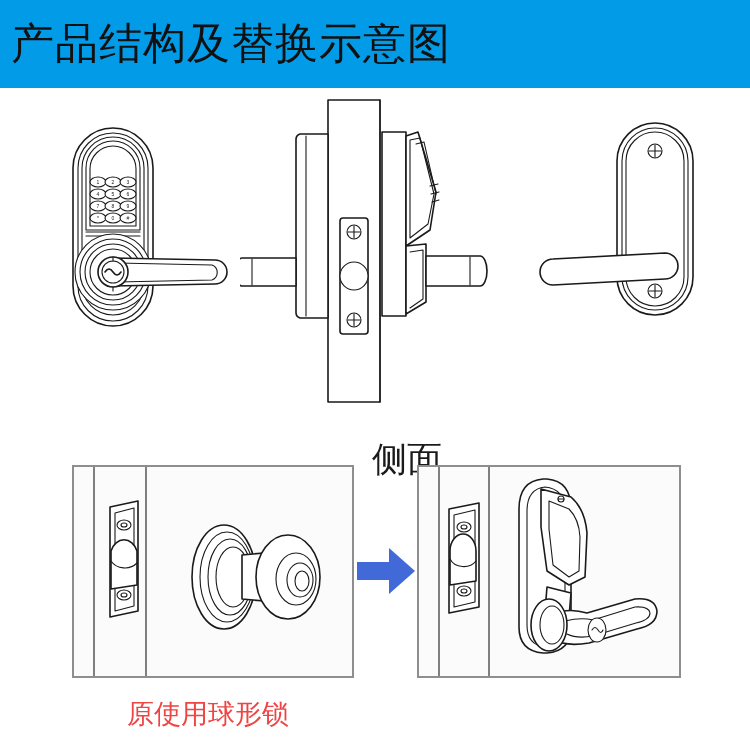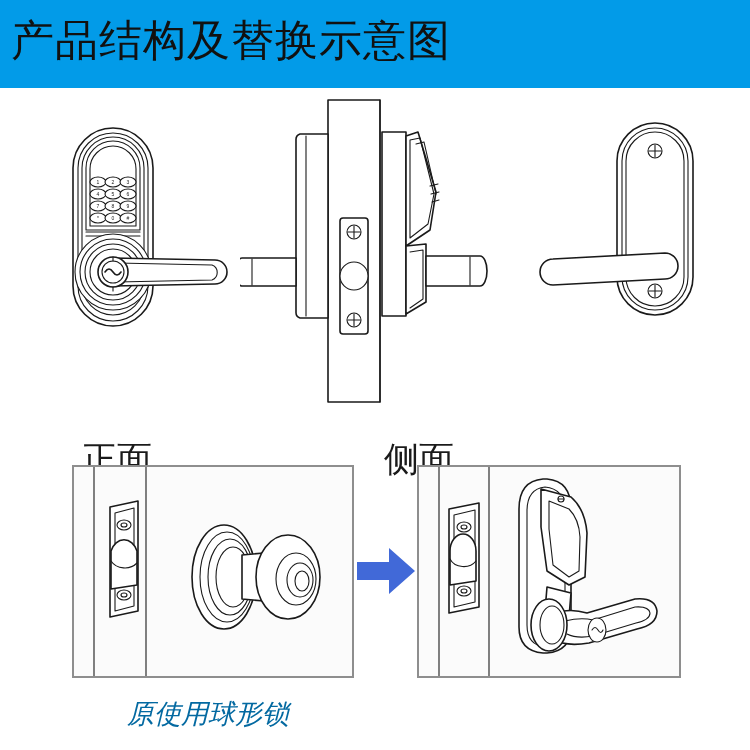--- a/index.html
+++ b/index.html
@@ -32,21 +32,21 @@
   }
   .banner-title {
     position: absolute;
     left: 11px;
     top: 17px;
     font-size: 43px;
     line-height: 53px;
     color: #111111;
     letter-spacing: 1px;
     white-space: nowrap;
-    font-family: Liberation Mono, monospace;
+    font-family: Liberation Sans, sans-serif;
   }
 
   
   .views-row {
     position: absolute;
     left: 0;
     top: 88px;
     width: 750px;
     height: 320px;
   }
@@ -62,21 +62,21 @@
   
   .caption {
     position: absolute;
     font-size: 35px;
     line-height: 40px;
     color: #1a1a1a;
     white-space: nowrap;
     font-family: "Liberation Serif", "DejaVu Serif", serif;
   }
   .caption-front { left: 82px;  top: 352px; }
-  .caption-side  { left: 384px; top: 352px; }
+  .caption-side  { left: 372px; top: 352px; }
   .caption-back  { left: 617px; top: 352px; }
 
   
   .panels {
     position: absolute;
     left: 0;
     top: 0;
     width: 750px;
     height: 750px;
     pointer-events: none;
@@ -101,24 +101,23 @@
     width: 62px;
     height: 62px;
     pointer-events: auto;
   }
   .arrow svg { display: block; width: 100%; height: 100%; }
 
   .panel-caption {
     position: absolute;
     font-size: 27px;
     line-height: 32px;
-    color: #0369a1;
+    color: #ef4444;
     white-space: nowrap;
     font-family: "Liberation Serif", "DejaVu Serif", serif;
-    font-style: italic;
   }
   .panel-caption-left  { left: 127px; top: 698px; }
   .panel-caption-right { left: 463px; top: 698px; }
 
   .ln { fill: none; stroke: #1a1a1a; stroke-width: 1.6; stroke-linejoin: round; stroke-linecap: round; }
   .ln-thin { fill: none; stroke: #1a1a1a; stroke-width: 1.1; stroke-linejoin: round; stroke-linecap: round; }
   .fillw { fill: #ffffff; stroke: #1a1a1a; stroke-width: 1.6; stroke-linejoin: round; }
   .fillw-thin { fill: #ffffff; stroke: #1a1a1a; stroke-width: 1.1; stroke-linejoin: round; }
   .key-txt { font-family: "Liberation Sans", "DejaVu Sans", sans-serif; font-size: 5px; fill: #1a1a1a; text-anchor: middle; }
 </style>
@@ -266,21 +265,20 @@
         <line class="ln-thin" x1="144" y1="38" x2="156" y2="38"></line>
         <line class="ln-thin" x1="150" y1="32" x2="150" y2="44"></line>
         <circle class="fillw-thin" cx="150" cy="178" r="7"></circle>
         <line class="ln-thin" x1="144" y1="178" x2="156" y2="178"></line>
         <line class="ln-thin" x1="150" y1="172" x2="150" y2="184"></line>
 
         <path class="fillw" d="M160 140 L48 146 A13 13 0 0 0 48 172 L160 166 A13 13 0 0 0 160 140 Z"></path>
       </svg>
     </div>
 
-    <div class="caption caption-front">正面</div>
     <div class="caption caption-side">侧面</div>
   </div>
 
   <div class="panels">
 
     <div class="panel panel-left">
       <svg viewBox="0 0 278 209" xmlns="http://www.w3.org/2000/svg">
 
         <line class="ln-thin" x1="20" y1="0" x2="20" y2="209"></line>
         <line class="ln-thin" x1="72" y1="0" x2="72" y2="209"></line>

